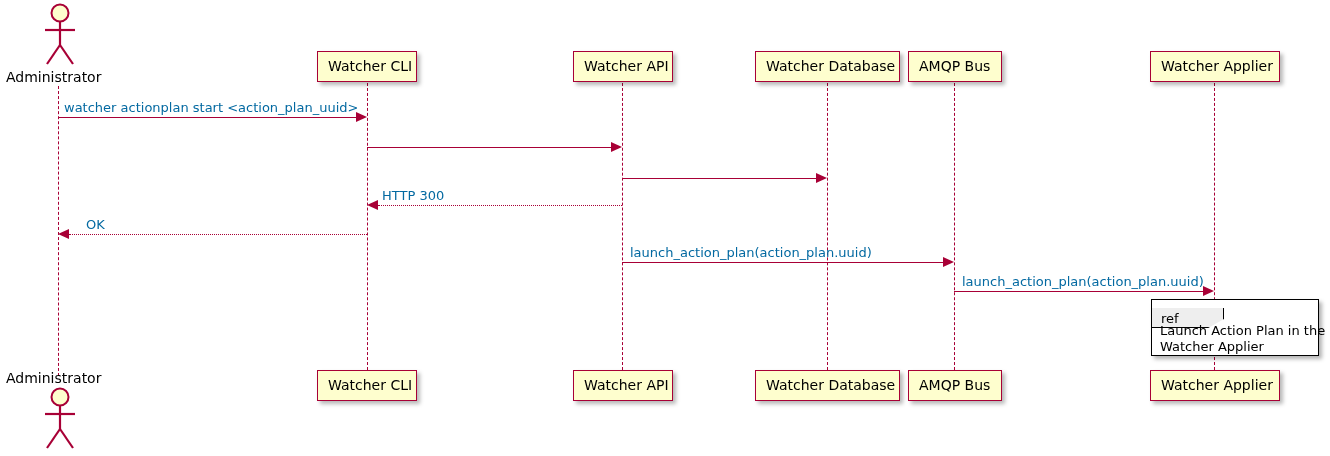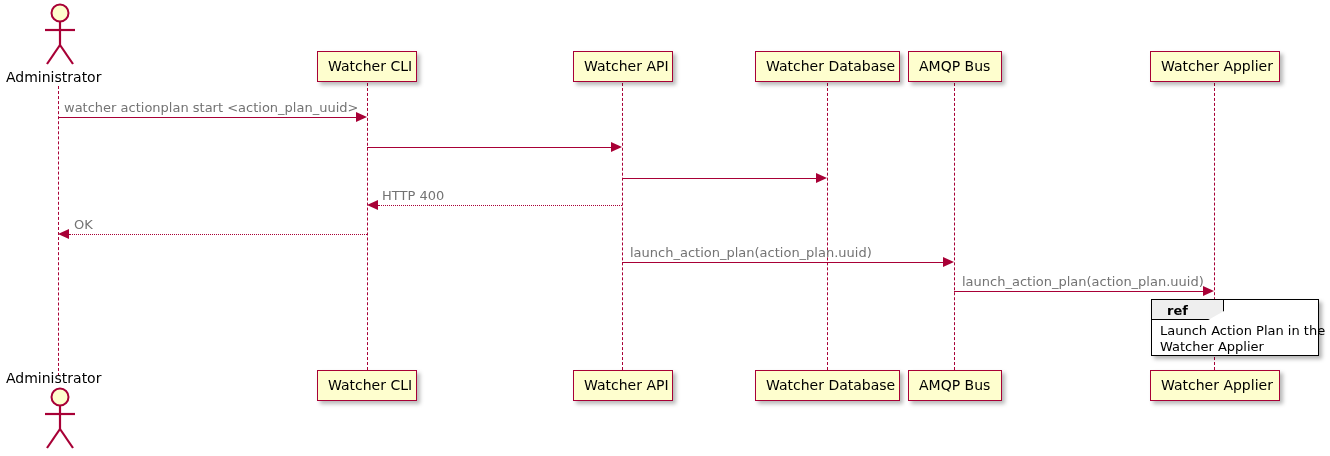--- a/index.html
+++ b/index.html
@@ -73,45 +73,45 @@
     border-left: 11px solid #A80036;
   }
   .arrow-head.left {
     border-top: 5px solid transparent;
     border-bottom: 5px solid transparent;
     border-right: 11px solid #A80036;
   }
   .msg-label {
     position: absolute;
     font-size: 13px;
-    color: #737373;
+    color: #0369a1;
     white-space: nowrap;
     z-index: 4;
   }
   
   .ref-box {
     position: absolute;
     box-sizing: border-box;
     background: #FFFFFF;
     border: 1.5px solid #000000;
     z-index: 6;
     box-shadow: 3px 3px 4px rgba(0,0,0,0.30);
   }
   .ref-tab {
     position: absolute;
     left: 0;
-    top: 0;
+    top: 8px;
     height: 20px;
     background: #EEEEEE;
     border-right: 1.5px solid #000000;
     border-bottom: 1.5px solid #000000;
-    font-weight: bold;
+    font-weight: normal;
     font-size: 13px;
     color: #000000;
-    padding: 2px 16px 0 15px;
+    padding: 2px 16px 0 9px;
     box-sizing: border-box;
     line-height: 18px;
     
     clip-path: polygon(0 0, 100% 0, 100% 55%, 78% 100%, 0 100%);
   }
   .ref-body {
     position: absolute;
     left: 0;
     top: 21px;
     font-size: 13px;
@@ -174,25 +174,25 @@
   <div class="msg-label" style="left:64px; top:100px;">watcher actionplan start &lt;action_plan_uuid&gt;</div>
   <div class="msg-line" style="left:58px; top:117px; width:300px;"></div>
   <div class="arrow-head right" style="left:356px; top:112px;"></div>
 
   <div class="msg-line" style="left:367px; top:147px; width:246px;"></div>
   <div class="arrow-head right" style="left:611px; top:142px;"></div>
 
   <div class="msg-line" style="left:622px; top:178px; width:196px;"></div>
   <div class="arrow-head right" style="left:816px; top:173px;"></div>
 
-  <div class="msg-label" style="left:382px; top:188px;">HTTP 400</div>
+  <div class="msg-label" style="left:382px; top:188px;">HTTP 300</div>
   <div class="msg-line dotted" style="left:378px; top:205px; width:244px;"></div>
   <div class="arrow-head left" style="left:367px; top:200px;"></div>
 
-  <div class="msg-label" style="left:74px; top:217px;">OK</div>
+  <div class="msg-label" style="left:86px; top:217px;">OK</div>
   <div class="msg-line dotted" style="left:69px; top:234px; width:298px;"></div>
   <div class="arrow-head left" style="left:58px; top:229px;"></div>
 
   <div class="msg-label" style="left:630px; top:245px;">launch_action_plan(action_plan.uuid)</div>
   <div class="msg-line" style="left:622px; top:262px; width:323px;"></div>
   <div class="arrow-head right" style="left:943px; top:257px;"></div>
 
   <div class="msg-label" style="left:962px; top:274px;">launch_action_plan(action_plan.uuid)</div>
   <div class="msg-line" style="left:954px; top:291px; width:251px;"></div>
   <div class="arrow-head right" style="left:1203px; top:286px;"></div>

